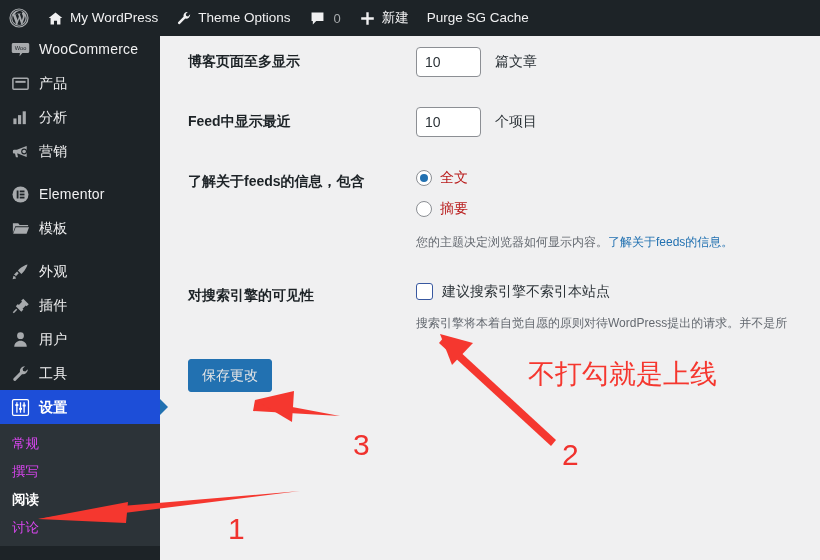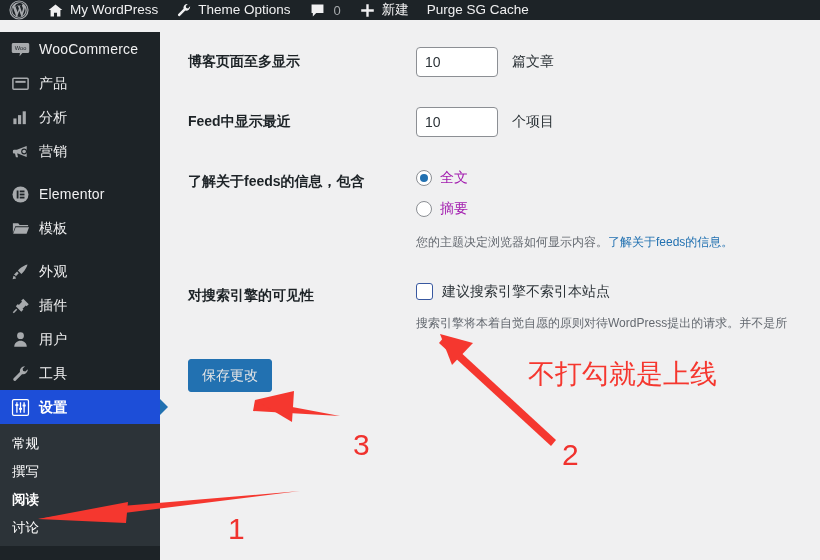--- a/index.html
+++ b/index.html
@@ -7,21 +7,21 @@
     margin: 0; padding: 0;
     width: 820px; height: 560px;
     overflow: hidden;
     font-family: "Liberation Sans", "DejaVu Sans", sans-serif;
   }
   body { background: #f0f0f1; position: relative; }
 
   
   #adminbar {
     position: absolute; top: 0; left: 0;
-    width: 820px; height: 20px;
+    width: 820px; height: 36px;
     background: #1d2327;
     display: flex; align-items: center;
     color: #f0f0f1;
     font-size: 13px;
     z-index: 40;
   }
   .ab-item {
     display: flex; align-items: center;
     height: 32px;
     padding: 0 9px;
@@ -69,21 +69,21 @@
     margin-top: -8px;
     border-style: solid;
     border-width: 8px 0 8px 8px;
     border-color: transparent transparent transparent #2271b1;
   }
   #submenu { background: #2c3338; padding: 6px 0 4px 0; }
   .submenu-item {
     display: block;
     padding: 5px 0 5px 12px;
     font-size: 13.5px;
-    color: #ffffff;
+    color: #d946ef;
     line-height: 18px;
   }
   .submenu-item.current { color: #ffffff; font-weight: 700; }
 
   
   #wpbody {
     position: absolute; top: 32px; left: 176px;
     width: 660px; height: 528px;
     background: #f0f0f1;
     overflow: hidden;
@@ -100,21 +100,21 @@
     line-height: 1.3;
   }
   table.form-table td {
     vertical-align: top;
     padding: 15px 10px;
     font-size: 14px;
     color: #2c3338;
     line-height: 1.5;
   }
   input.small-text {
-    width: 82px; height: 30px;
+    width: 65px; height: 30px;
     border: 1px solid #8c8f94;
     border-radius: 4px;
     background: #fff;
     color: #2c3338;
     font-size: 14px;
     padding: 0 8px;
     font-family: "Liberation Sans", sans-serif;
     vertical-align: middle;
   }
   .unit { margin-left: 10px; color: #2c3338; font-size: 14px; }
@@ -123,21 +123,21 @@
   .radio {
     width: 16px; height: 16px; border-radius: 50%;
     border: 1px solid #8c8f94; background: #fff;
     position: relative; flex: 0 0 16px;
   }
   .radio.checked::after {
     content: ""; position: absolute;
     left: 3px; top: 3px; width: 8px; height: 8px;
     border-radius: 50%; background: #2271b1;
   }
-  .radio-label { font-size: 14px; color: #a21caf; }
+  .radio-label { font-size: 14px; color: #b91c1c; }
 
   .check-row { display: flex; align-items: center; gap: 9px; text-align: center; }
   .checkbox {
     width: 17px; height: 17px;
     border: 1px solid #3858a0;
     border-radius: 3px;
     background: #fff;
     flex: 0 0 17px;
   }
   .check-label { font-size: 14px; color: #2c3338; }

